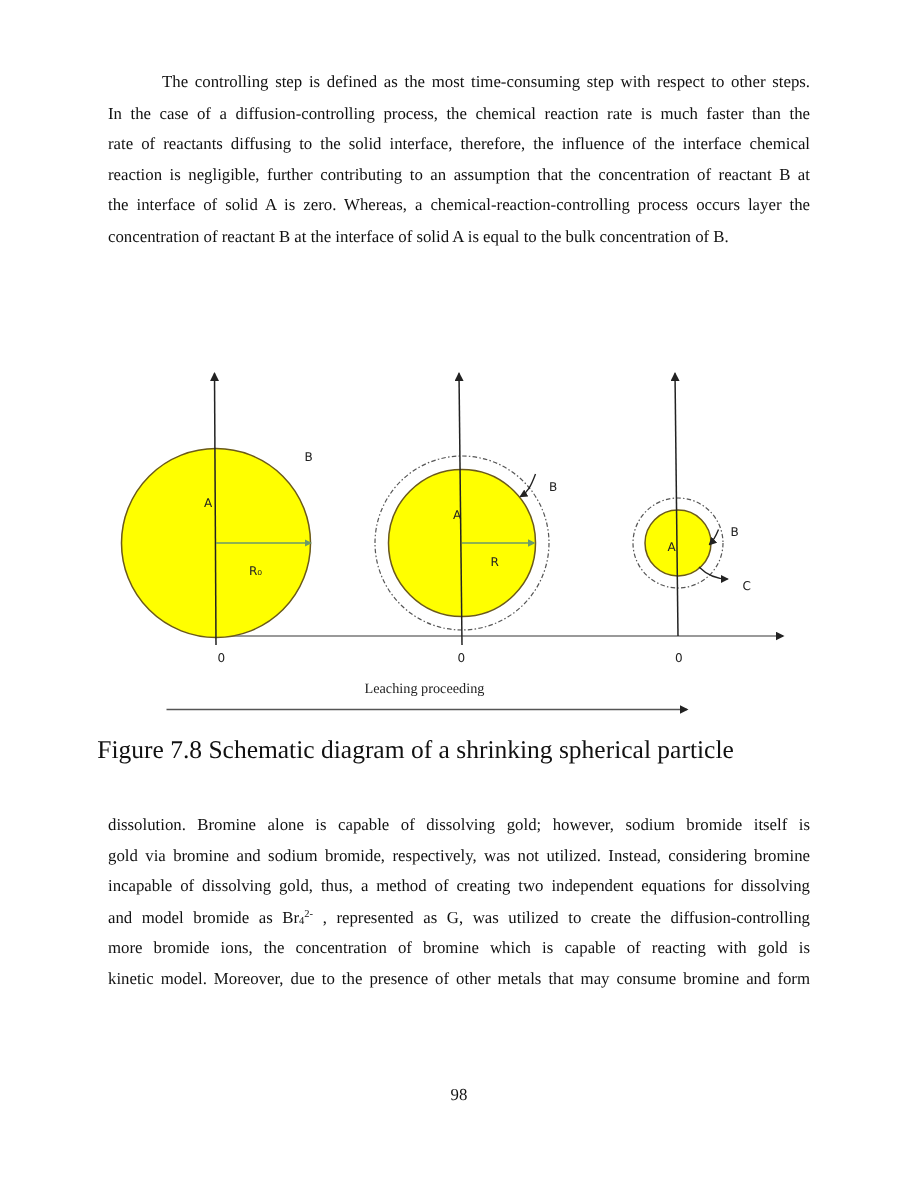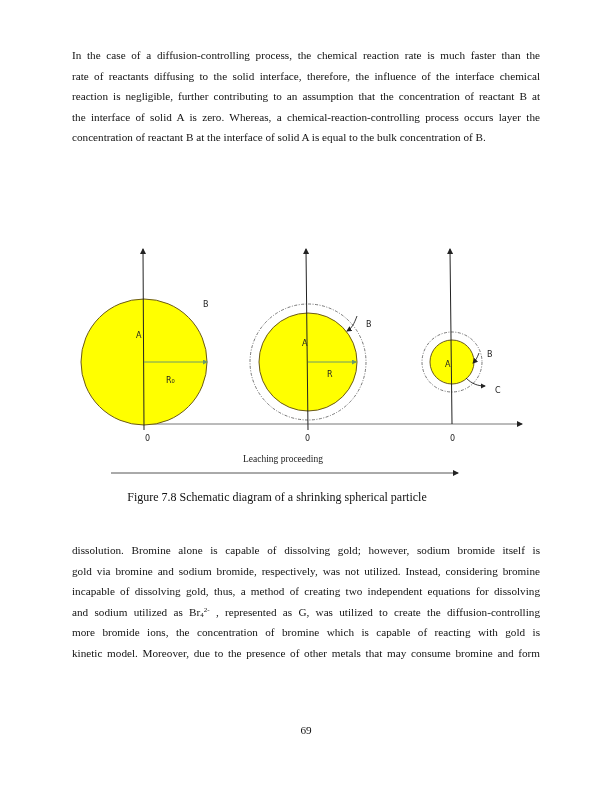--- a/index.html
+++ b/index.html
@@ -5,32 +5,33 @@
   html, body { margin: 0; padding: 0; background: #ffffff; }
   body { width: 612px; height: 792px; position: relative; overflow: hidden;
          font-family: "Liberation Serif", "DejaVu Serif", serif; color: #111; }
   .para { position: absolute; left: 72px; width: 468px; font-size: 11.2px;
           line-height: 20.6px; text-align: justify; margin: 0; }
   .line { display: block; text-align: justify; text-align-last: justify; white-space: nowrap; height: 20.6px; }
   .line.last { text-align-last: left; }
   .line.indent { padding-left: 36px; }
   .p1 { top: 45px; }
   .p2 { top: 540px; }
-  .caption { position: absolute; left: 0; width: 554px; top: 490px; text-align: center; font-size: 12px; }
+  .caption { position: absolute; left: 0; width: 554px; top: 490px; text-align: center; font-size: 17px; }
   .pagenum { position: absolute; left: 0; width: 612px; top: 724px; text-align: center; font-size: 11.2px; }
   svg.figure { position: absolute; left: 0; top: 0; }
   .dlabel { font-family: "DejaVu Sans", "Liberation Sans", sans-serif; font-size: 8px; fill: #222; }
   .leach { font-family: "Liberation Serif", serif; font-size: 9.5px; fill: #222; }
   sup { font-size: 7px; vertical-align: 4px; line-height: 0; }
   sub { font-size: 7px; vertical-align: -1px; line-height: 0; }
 </style>
 </head>
 <body>
 
 <div class="para p1">
+  <span class="line indent">The controlling step is defined as the most time-consuming step with respect to other steps.</span>
   <span class="line">In the case of a diffusion-controlling process, the chemical reaction rate is much faster than the</span>
   <span class="line">rate of reactants diffusing to the solid interface, therefore, the influence of the interface chemical</span>
   <span class="line">reaction is negligible, further contributing to an assumption that the concentration of reactant B at</span>
   <span class="line">the interface of solid A is zero. Whereas, a chemical-reaction-controlling process occurs layer the</span>
   <span class="line last">concentration of reactant B at the interface of solid A is equal to the bulk concentration of B.</span>
 </div>
 
 <svg class="figure" width="612" height="792" viewBox="0 0 612 792">
   <defs>
     <marker id="arr" markerWidth="6" markerHeight="6" refX="5" refY="3" orient="auto">
@@ -80,18 +81,18 @@
   <text class="leach" x="243" y="462">Leaching proceeding</text>
   <line x1="111" y1="473" x2="458" y2="473" stroke="#555" stroke-width="1" marker-end="url(#arr)"></line>
 </svg>
 
 <div class="caption">Figure 7.8 Schematic diagram of a shrinking spherical particle</div>
 
 <div class="para p2">
   <span class="line">dissolution. Bromine alone is capable of dissolving gold; however, sodium bromide itself is</span>
   <span class="line">gold via bromine and sodium bromide, respectively, was not utilized. Instead, considering bromine</span>
   <span class="line">incapable of dissolving gold, thus, a method of creating two independent equations for dissolving</span>
-  <span class="line"><span>and sodium utilized as Br</span><sub>4</sub><sup>2-</sup><span> , represented as G, was utilized to create the diffusion-controlling</span></span>
+  <span class="line"><span>and model bromide as Br</span><sub>4</sub><sup>2-</sup><span> , represented as G, was utilized to create the diffusion-controlling</span></span>
   <span class="line">more bromide ions, the concentration of bromine which is capable of reacting with gold is</span>
   <span class="line">kinetic model. Moreover, due to the presence of other metals that may consume bromine and form</span>
 </div>
 
-<div class="pagenum">69</div>
+<div class="pagenum">98</div>
 
 </body></html>

